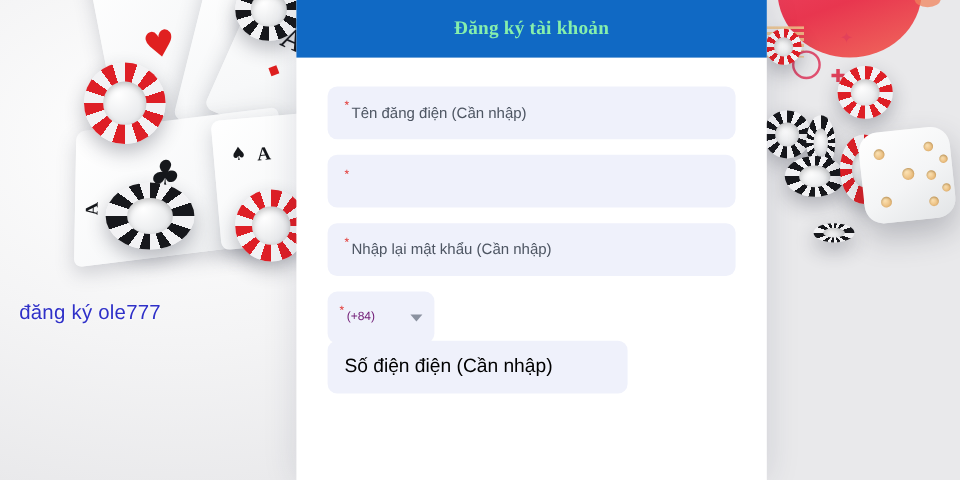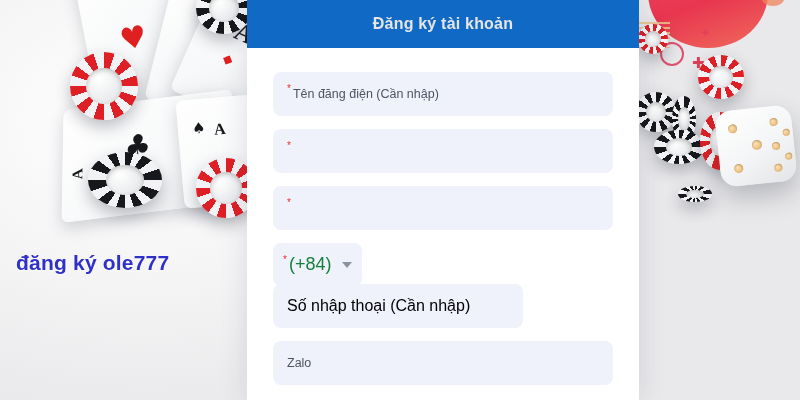--- a/index.html
+++ b/index.html
@@ -101,22 +101,22 @@
     position: absolute;
     background: linear-gradient(160deg, #1aa0c8 0%, #1585ad 100%);
     border-radius: 40% 46% 50% 44%;
   }
 
   
   #caption {
     position: absolute;
     left: 16px;
     top: 251px;
-    font-size: 21px;
-    font-weight: 700;
+    font-size: 17px;
+    font-weight: 400;
     color: #2f30c8;
     letter-spacing: .2px;
     white-space: nowrap;
     text-shadow: 0 1px 2px rgba(255,255,255,0.85);
   }
 
   
   #panel {
     position: absolute;
     left: 247px;
@@ -127,24 +127,25 @@
     box-shadow: 0 0 26px rgba(40,50,80,0.13);
   }
   #panel-header {
     height: 48px;
     background: #1069c4;
     display: flex;
     align-items: center;
     justify-content: center;
   }
   #panel-title {
-    color: #e5e5e5;
+    color: #86efac;
     font-size: 16px;
     font-weight: 700;
     letter-spacing: .2px;
+    font-family: Liberation Serif, serif;
   }
   #form-body {
     padding: 24px 26px 0 26px;
   }
 
   .field {
     position: relative;
     height: 44px;
     background: #eff1fb;
     border-radius: 8px;
@@ -173,21 +174,21 @@
   #country-select {
     width: 89px;
     height: 43px;
     background: #eff1fb;
     border-radius: 8px;
     display: flex;
     align-items: center;
     padding: 0 10px;
     cursor: pointer;
   }
-  #country-select .ph { font-size: 18px; color: #15803d; }
+  #country-select .ph { font-size: 10px; color: #701a75; }
   .caret {
     margin-left: auto;
     width: 0; height: 0;
     border-left: 5px solid transparent;
     border-right: 5px solid transparent;
     border-top: 6px solid #8b92a0;
   }
   #phone-field {
     margin-top: -2px;
     width: 250px;
@@ -307,33 +308,31 @@
         <span class="req">*</span>
         <span class="ph">Tên đăng điện (Cần nhập)</span>
       </div>
 
       <div class="field">
         <span class="req">*</span>
       </div>
 
       <div class="field">
         <span class="req">*</span>
+        <span class="ph">Nhập lại mật khẩu (Cần nhập)</span>
       </div>
 
       <div class="phone-row">
         <div id="country-select">
           <span class="req">*</span>
           <span class="ph">(+84)</span>
           <span class="caret"></span>
         </div>
 
         <div id="phone-field">
-          <span class="ph">Số nhập thoại (Cần nhập)</span>
+          <span class="ph">Số điện điện (Cần nhập)</span>
         </div>
       </div>
 
-      <div class="field" id="zalo-field">
-        <span class="ph">Zalo</span>
-      </div>
 
     </div>
   </div>
 </div>
 
 </body></html>

